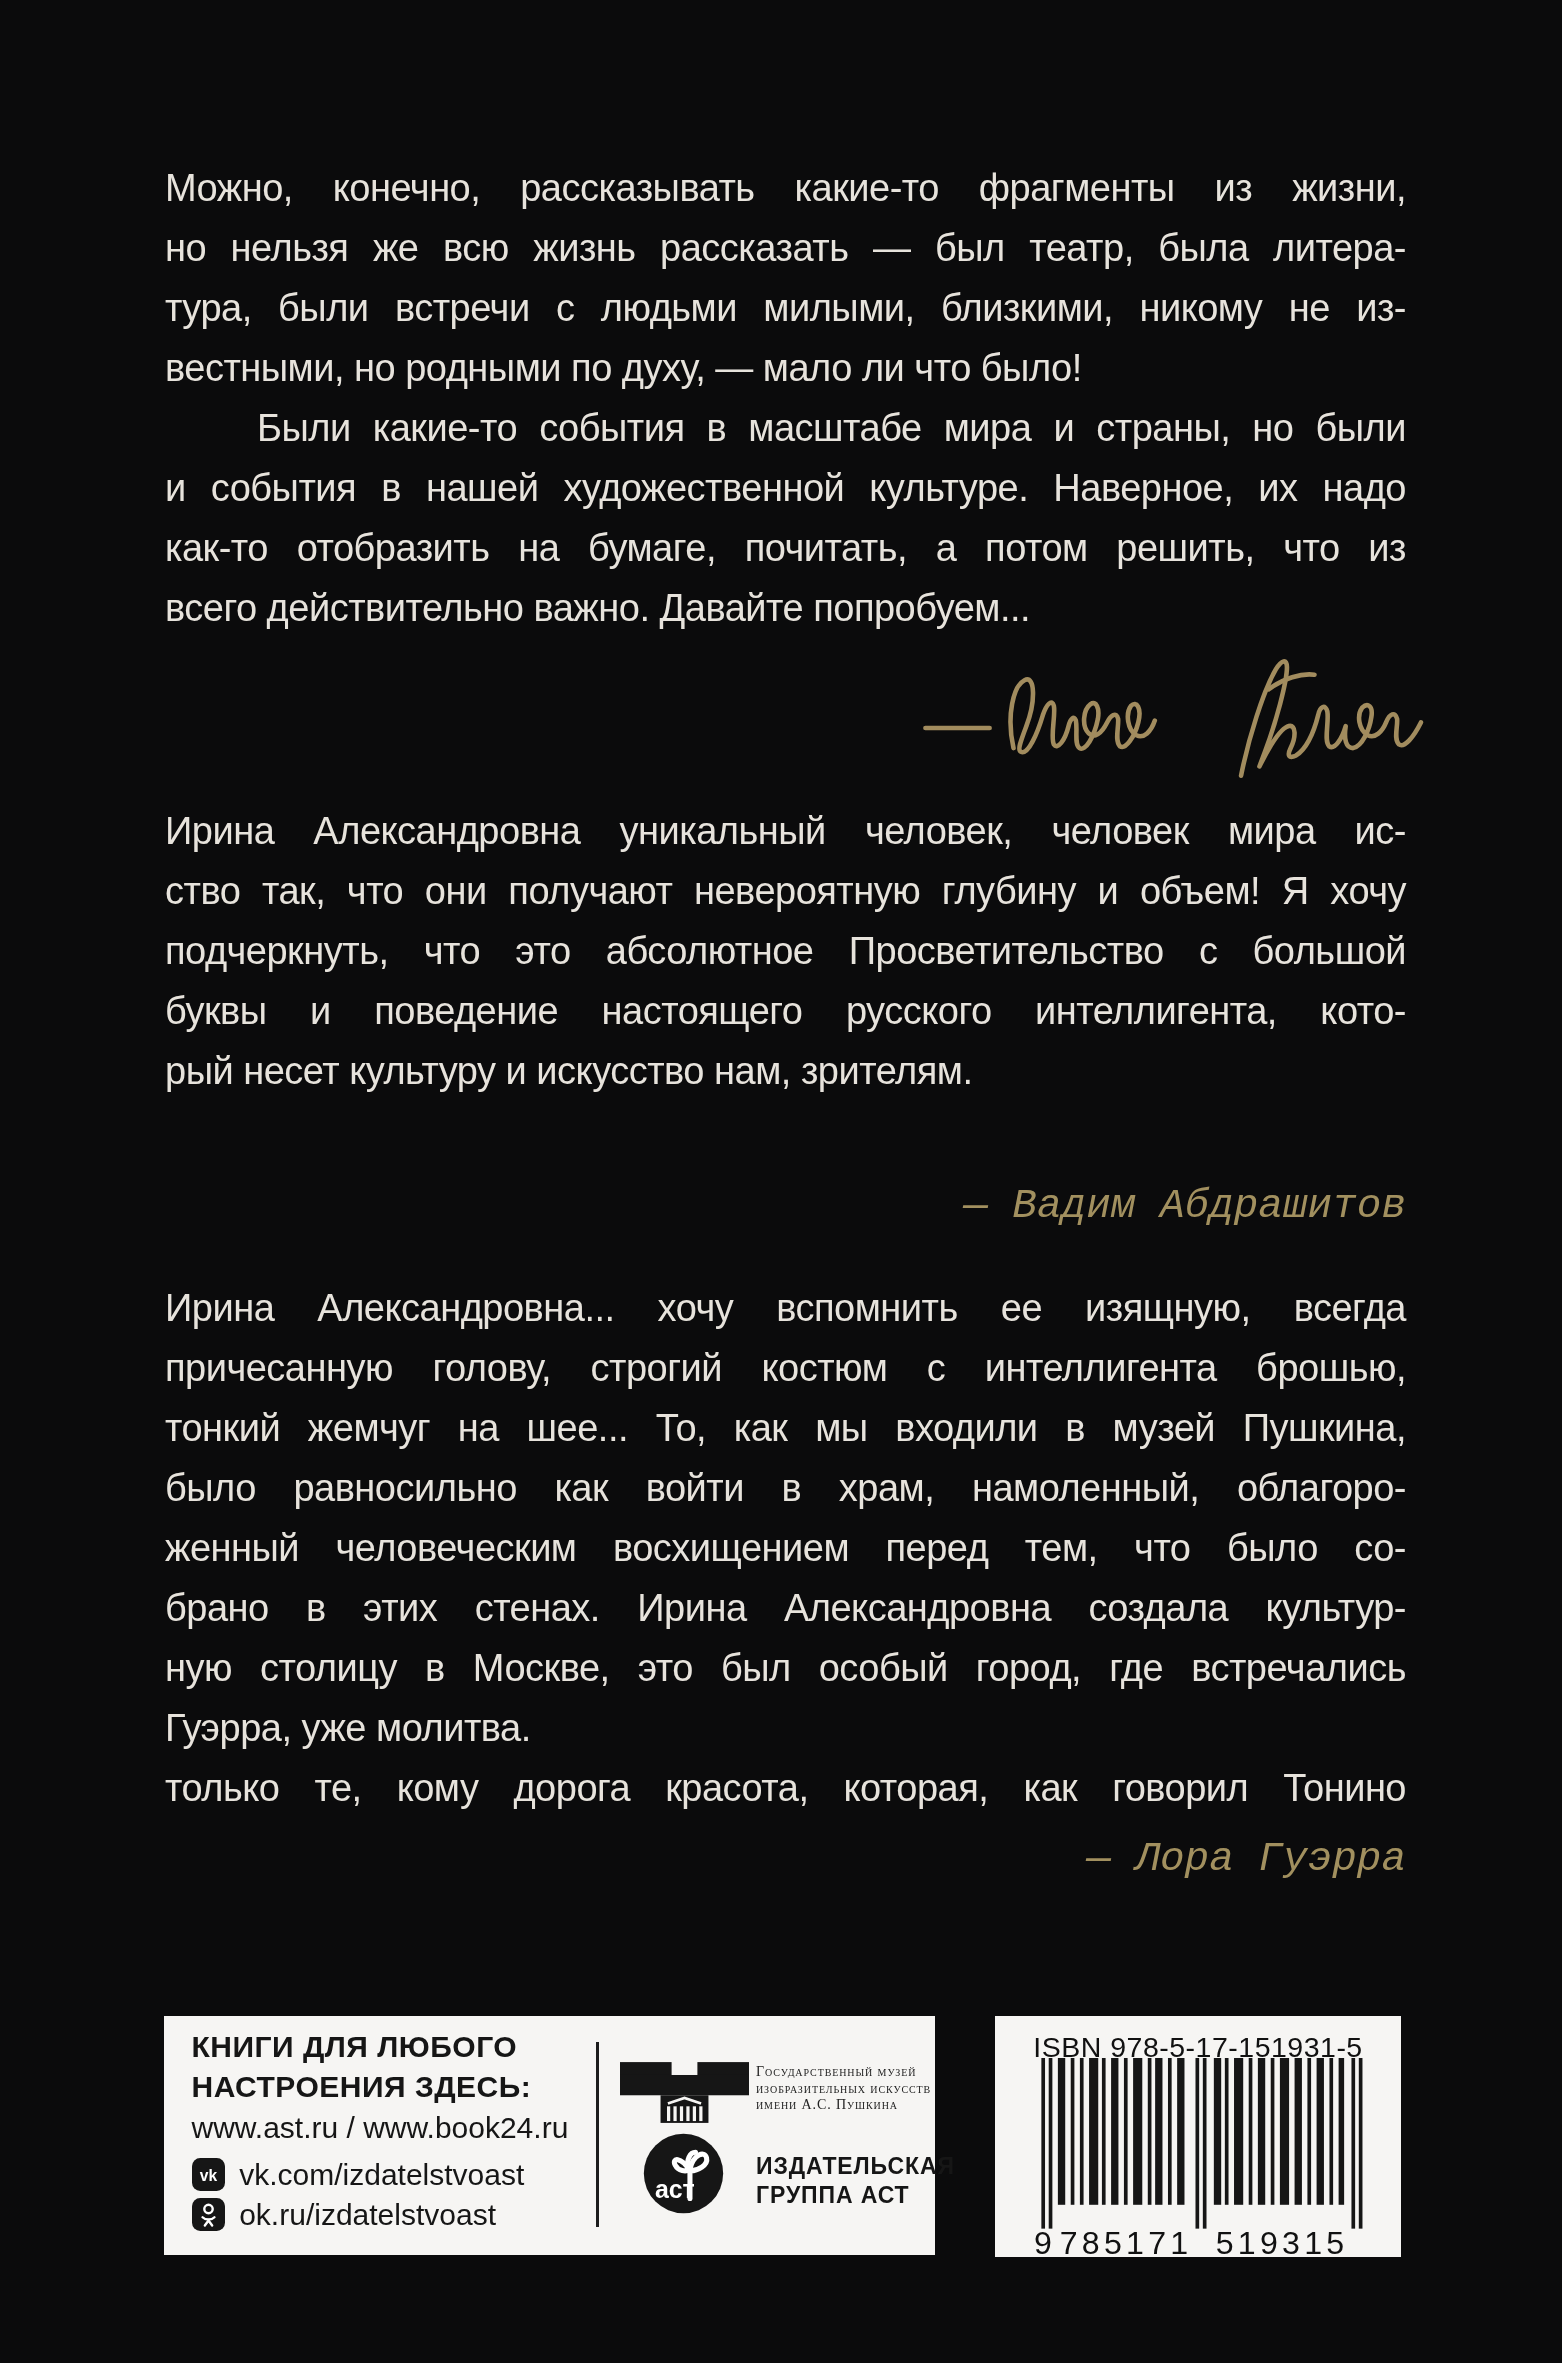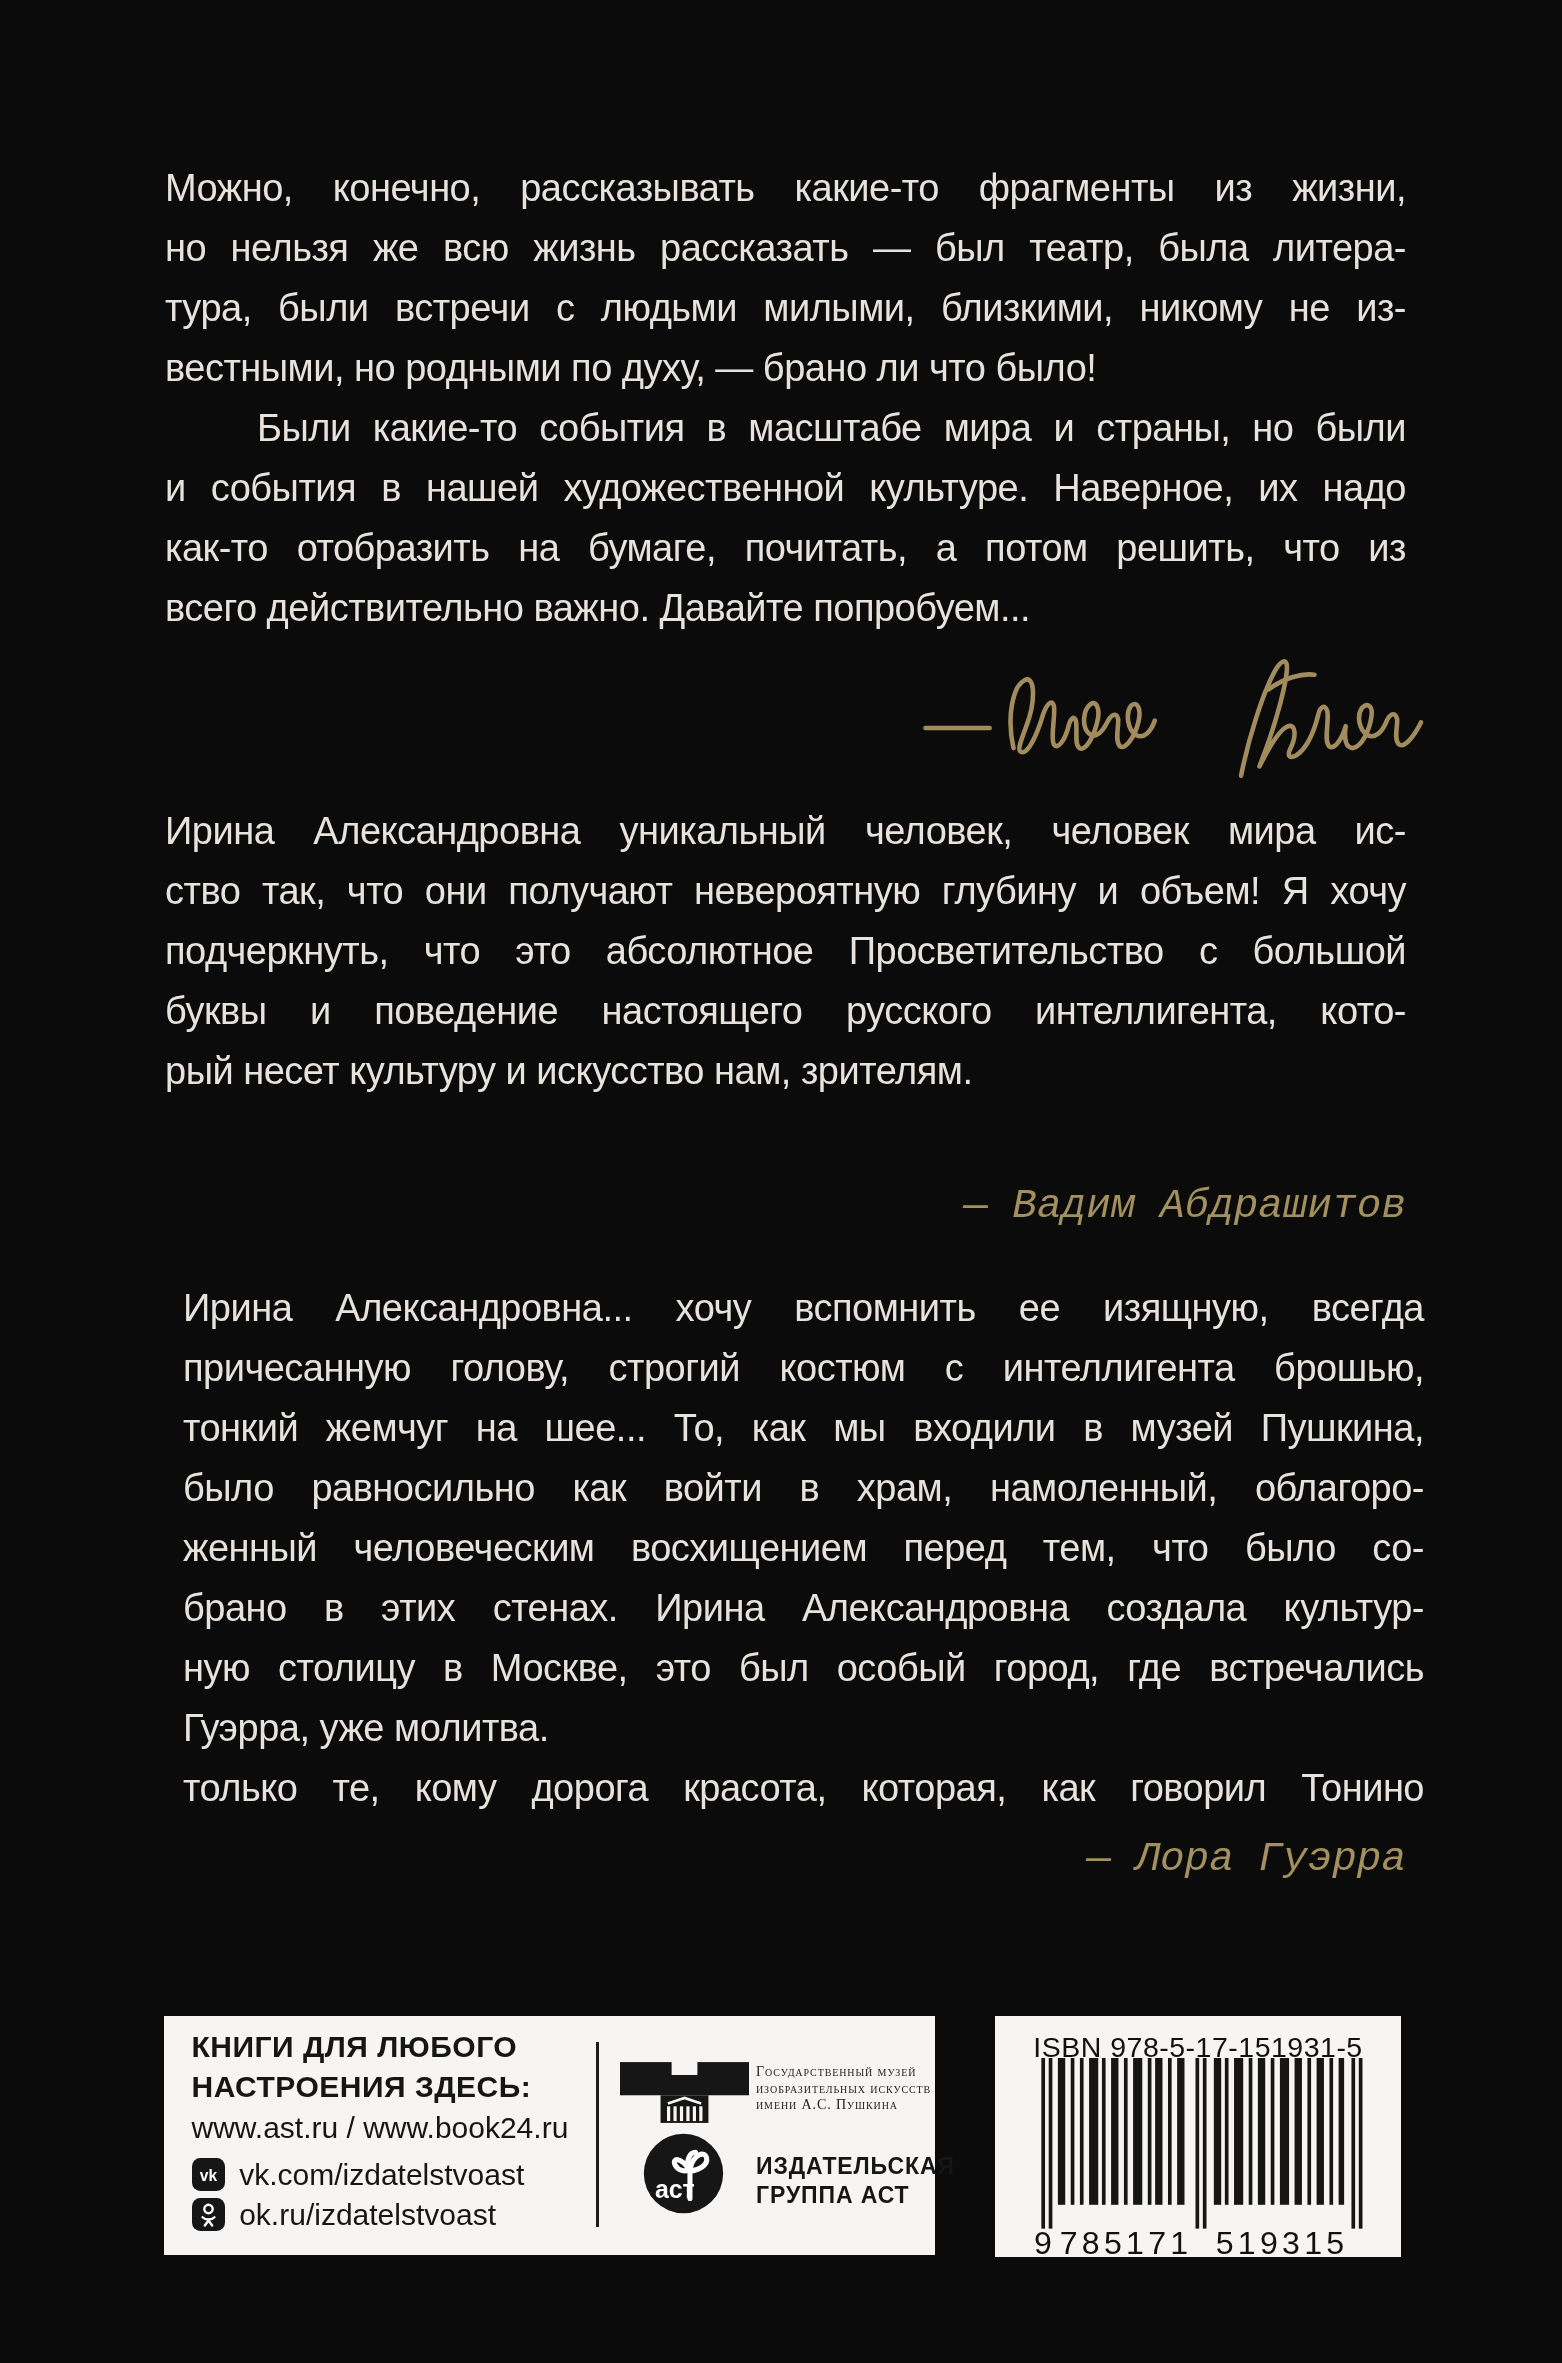--- a/index.html
+++ b/index.html
@@ -5,21 +5,21 @@
   html,body{margin:0;padding:0;background:#0b0b0c;}
   .cover{position:relative;width:1562px;height:2364px;background:#0b0b0c;overflow:hidden;
          font-family:"Liberation Sans",sans-serif;}
   
   .quote{position:absolute;left:165px;width:1241px;color:#e7e3dc;font-size:38px;letter-spacing:-0.5px;}
   .ln{height:60px;line-height:60px;text-align:justify;text-align-last:justify;overflow:visible;}
   .ln-end{text-align-last:left;}
   .ln-indent{padding-left:92px;}
   .attr{position:absolute;left:165px;width:1241px;text-align:right;color:#a2905f;
         font-style:italic;font-size:41px;line-height:60px;font-family:Liberation Mono, monospace;}
-  #q1{top:158px;} #q2{top:801px;} #q3{top:1278px;margin-left:18px;}
+  #q1{top:158px;} #q2{top:801px;} #q3{top:1278px;}
   #attr1{top:1176px;} #attr2{top:1829px;}
   #signature{position:absolute;left:918px;top:638px;width:514px;height:156px;}
   
   .promo-box{position:absolute;left:164px;top:2016px;width:771px;height:239px;background:#f6f5f3;color:#161616;}
   .promo-head{position:absolute;left:27.5px;top:11px;font-weight:bold;font-size:30px;line-height:40px;letter-spacing:0.5px;}
   .promo-urls{position:absolute;left:27.5px;top:92px;font-size:30px;line-height:40px;}
   .promo-row{position:absolute;left:27.5px;height:37px;display:flex;align-items:center;gap:14.7px;font-size:30px;}
   #row-vk{top:140px;} #row-ok{top:180px;}
   .soc-icon{width:33px;height:33px;flex:0 0 33px;}
   .vdivider{position:absolute;left:432px;top:26px;width:2.8px;height:185px;background:#1c1c1c;}
@@ -36,21 +36,21 @@
 </style>
 </head>
 <body>
 
 <div class="cover">
 
   <div class="quote" id="q1">
       <div class="ln">Можно, конечно, рассказывать какие-то фрагменты из жизни,</div>
       <div class="ln">но нельзя же всю жизнь рассказать — был театр, была литера-</div>
       <div class="ln">тура, были встречи с людьми милыми, близкими, никому не из-</div>
-      <div class="ln ln-end">вестными, но родными по духу, — брано ли что было!</div>
+      <div class="ln ln-end">вестными, но родными по духу, — мало ли что было!</div>
       <div class="ln ln-indent">Были какие-то события в масштабе мира и страны, но были</div>
       <div class="ln">и события в нашей художественной культуре. Наверное, их надо</div>
       <div class="ln">как-то отобразить на бумаге, почитать, а потом решить, что из</div>
       <div class="ln ln-end">всего действительно важно. Давайте попробуем...</div>
     </div>
 
   <div id="signature">
     <svg width="514" height="156" viewBox="0 0 560 170">
       <g fill="none" stroke="#a28c5e" stroke-width="5" stroke-linecap="round" stroke-linejoin="round">
         <path d="M8,98 H78"></path>

